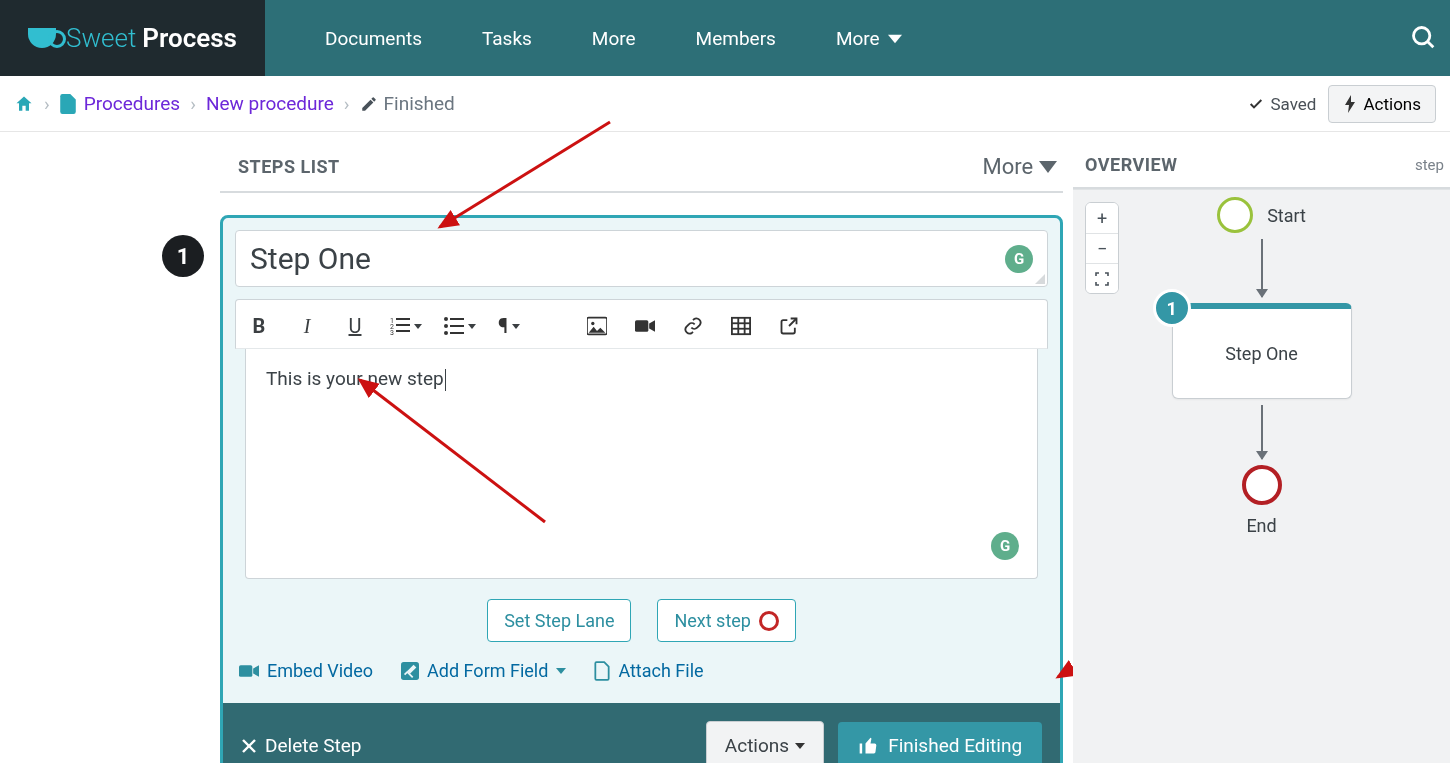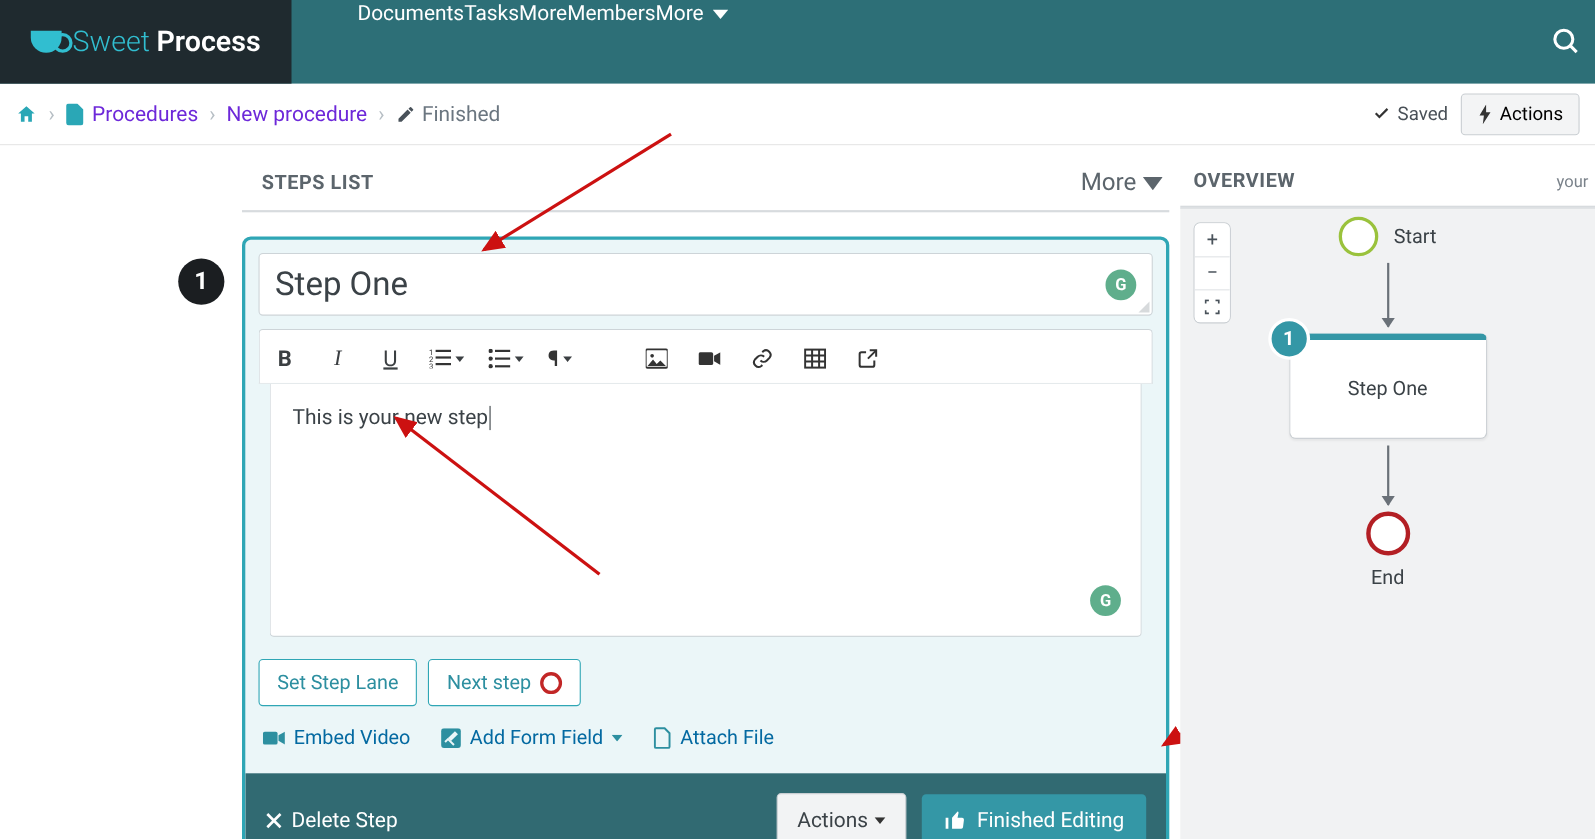--- a/index.html
+++ b/index.html
@@ -4,21 +4,21 @@
 <style>
   *{box-sizing:border-box;margin:0;padding:0;font-family:-apple-system,BlinkMacSystemFont,"Segoe UI",Roboto,sans-serif}
   body{background:#fff;width:1450px;height:763px;overflow:hidden;color:#333}
 
   
   .nav{display:flex;align-items:stretch;height:76px;background:#2d6f77}
   .logo{display:flex;align-items:center;gap:6px;background:#1f2a2f;padding:0 28px;color:#31bed0;font-size:26px;font-weight:300}
   .logo .cup{width:28px;height:20px;border-radius:0 0 14px 14px;background:#31bed0;position:relative;margin-right:4px}
   .logo .cup::after{content:"";position:absolute;right:-10px;top:2px;width:12px;height:12px;border:3px solid #31bed0;border-radius:50%}
   .logo b{color:#fff;font-weight:600}
-  .navlinks{display:flex;padding-left:60px;flex:1}
+  .navlinks{display:flex;align-items:center;gap:60px;padding-left:60px;flex:1}
   .navlinks a{color:#fff;font-size:19px;text-decoration:none;cursor:pointer}
   .navlinks a svg{vertical-align:middle;margin-left:4px}
   .navsearch{display:flex;align-items:center;padding-right:12px;color:#fff}
 
   
   .crumbs{display:flex;align-items:center;height:56px;padding:0 14px;border-bottom:1px solid #e6e6e6;font-size:19px;color:#6b7680}
   .crumbs .link{color:#6d28d9;cursor:pointer}
   .crumbs .sep{margin:0 10px;color:#b6bec4}
   .crumbs .muted{color:#6b7680}
   .crumbs .right{margin-left:auto;display:flex;align-items:center;gap:12px}
@@ -48,21 +48,21 @@
   .tbtn{width:26px;height:22px;display:flex;align-items:center;justify-content:center;color:#3b3f42;cursor:pointer}
   .tbtn svg{width:20px;height:20px}
   .tdrop{display:flex;align-items:center;gap:4px}
   .tdrop .caret{width:0;height:0;border-left:4px solid transparent;border-right:4px solid transparent;border-top:5px solid #3b3f42}
   .tb-gap{width:20px}
 
   .editor{margin:0 22px;background:#fff;border:1px solid #cdd4d8;border-top:none;border-radius:0 0 4px 4px;padding:18px 20px 20px;min-height:230px;position:relative;font-size:19px;color:#3b4247}
   .editor .caretline{display:inline-block;width:1px;height:22px;background:#3b4247;vertical-align:middle;margin-left:1px}
   .editor .gram{position:absolute;right:18px;bottom:18px}
 
-  .midrow{display:flex;justify-content:flex-start;gap:10px;padding:20px 12px 4px}
+  .midrow{display:flex;justify-content:center;gap:26px;padding:20px 12px 4px}
   .steplane,.nextstep{background:#fff;border:1px solid #2fa6b5;color:#2d8fa0;border-radius:4px;padding:10px 16px;font-size:18px;cursor:pointer;display:flex;align-items:center;gap:8px}
   .nextstep .ring{width:20px;height:20px;border:3px solid #c22626;border-radius:50%}
 
   .attachrow{display:flex;gap:28px;padding:14px 16px 22px}
   .attach{display:flex;align-items:center;gap:8px;color:#0369a1;font-size:18px;cursor:pointer}
 
   .footer{background:#316a72;color:#fff;display:flex;align-items:center;padding:18px 18px}
   .del{display:flex;align-items:center;gap:8px;color:#fff;cursor:pointer;font-size:19px}
   .footer .spacer{flex:1}
   .actbtn{background:#f2f3f4;color:#3b4247;border:1px solid #c9ced2;border-radius:4px;padding:12px 18px;font-size:19px;cursor:pointer;display:flex;align-items:center;gap:6px}
@@ -336,21 +336,21 @@
             <path d="M0 0L7 3L0 6z" fill="#c11"></path>
           </marker>
         </defs>
         <line x1="150" y1="5" x2="8" y2="90" stroke="#c11" stroke-width="3" marker-end="url(#ah3)"></line>
       </svg>
   </div>
 
   <div class="colside">
     <div class="section-hd">
       <h3>OVERVIEW</h3>
-      <span class="print">your</span>
+      <span class="print">step</span>
     </div>
     <div class="ovbody">
       <div class="zoom">
         <button>+</button>
         <button>−</button>
         <button>
           <svg width="14" height="14" viewBox="0 0 14 14" fill="none" stroke="#49525a" stroke-width="1.6">
               <path d="M1 4V1h3M13 4V1h-3M1 10v3h3M13 10v3h-3"></path>
             </svg>
         </button>

